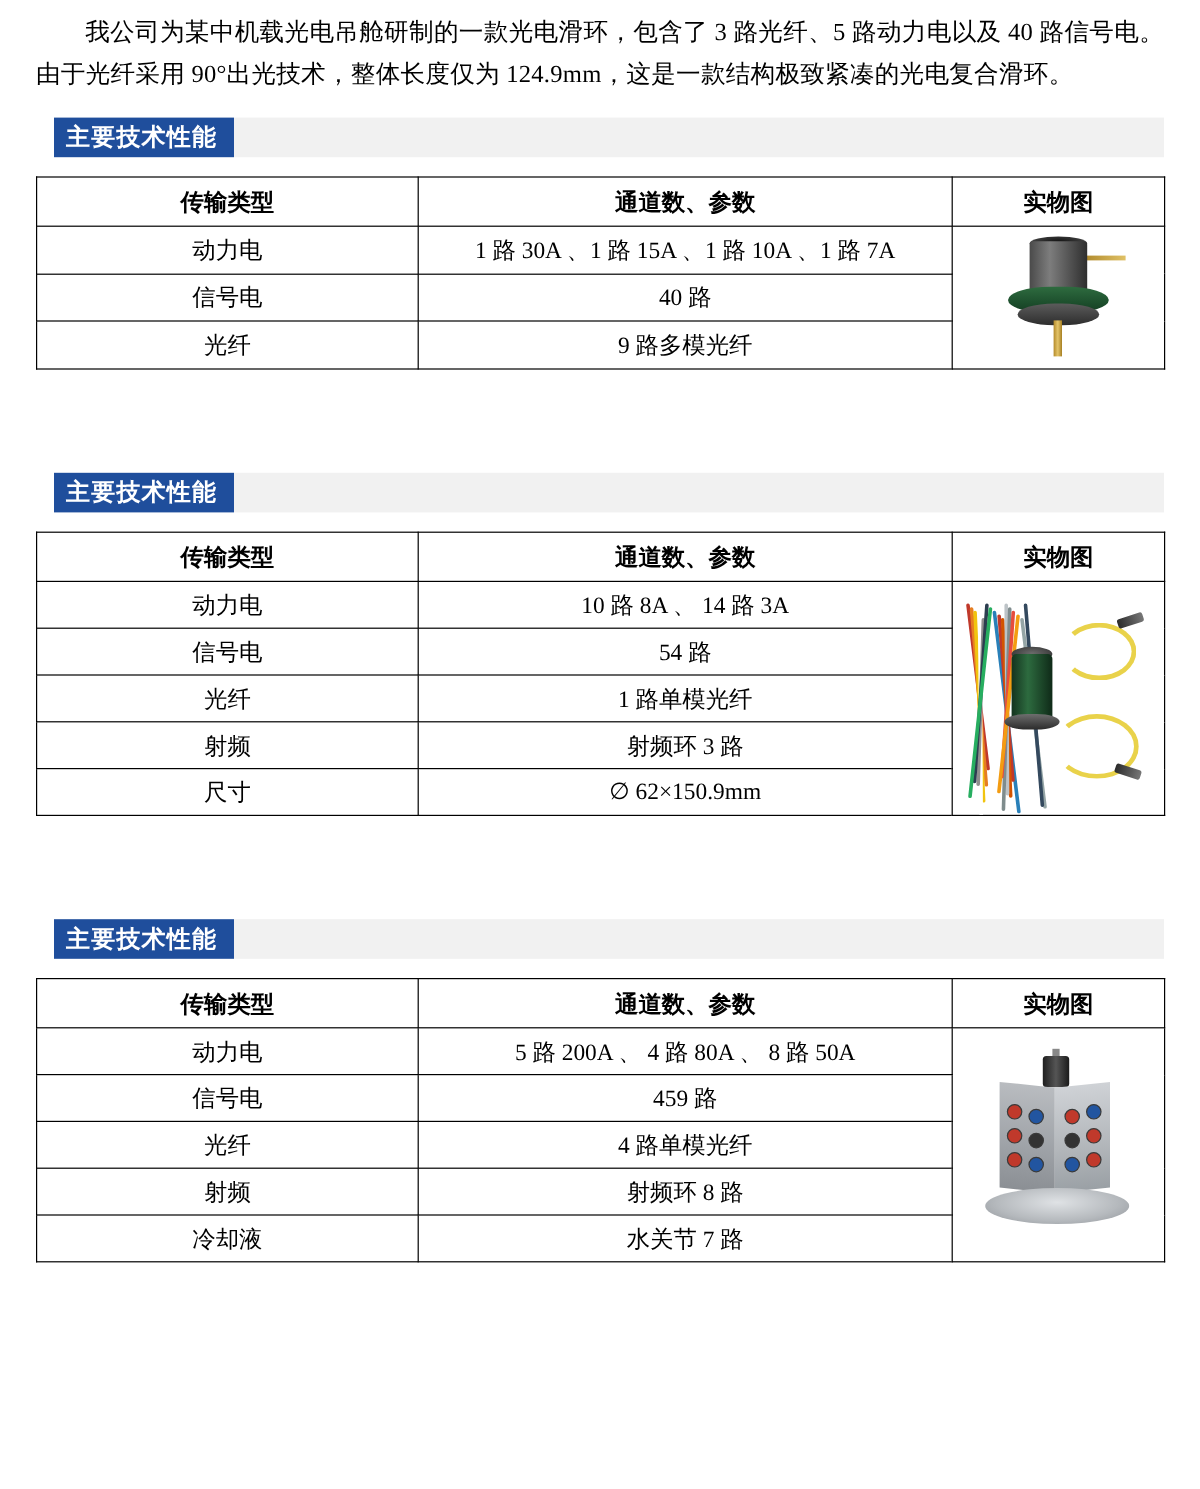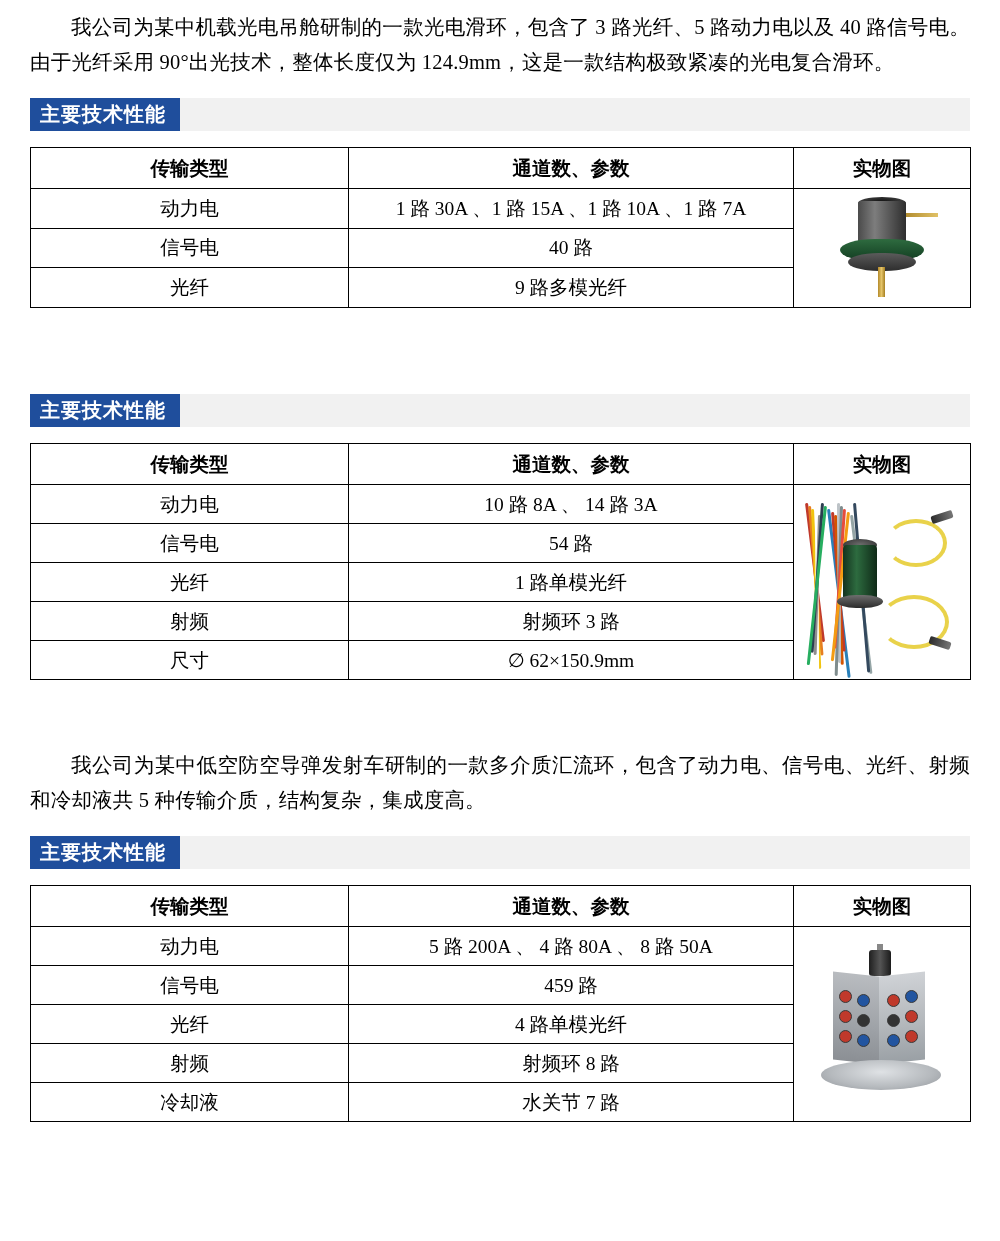--- a/index.html
+++ b/index.html
@@ -36,21 +36,21 @@
   }
   .para-1 { margin-top: 10px; }
   .spacer-lg { height: 66px; }
   .spacer-sm { height: 18px; }
 
   
   .heading-wrap {
     display: flex;
     align-items: flex-end;
     height: 33px;
-    margin: 0 0 0 0;
+    margin: 0 0 0 15px;
   }
   .heading-box {
     background: #1f4e9c;
     color: #ffffff;
     font-family: "Liberation Sans", "DejaVu Sans", sans-serif;
     font-size: 20px;
     font-weight: bold;
     letter-spacing: 1px;
     display: flex;
     align-items: center;
@@ -339,21 +339,20 @@
         <td>尺寸</td>
         <td>∅ 62×150.9mm</td>
       </tr>
     </tbody>
       </table>
   </div>
 
   <div class="spacer-lg"></div>
 
   <div class="section">
-    <p class="para">我公司为某中低空防空导弹发射车研制的一款多介质汇流环，包含了动力电、信号电、光纤、射频和冷却液共 5 种传输介质，结构复杂，集成度高。</p>
 
     <div class="spacer-sm"></div>
 
     <div class="heading-wrap">
       <div class="heading-box">主要技术性能</div>
       <div class="heading-tail"></div>
     </div>
 
     <table class="spec">
       <colgroup>

